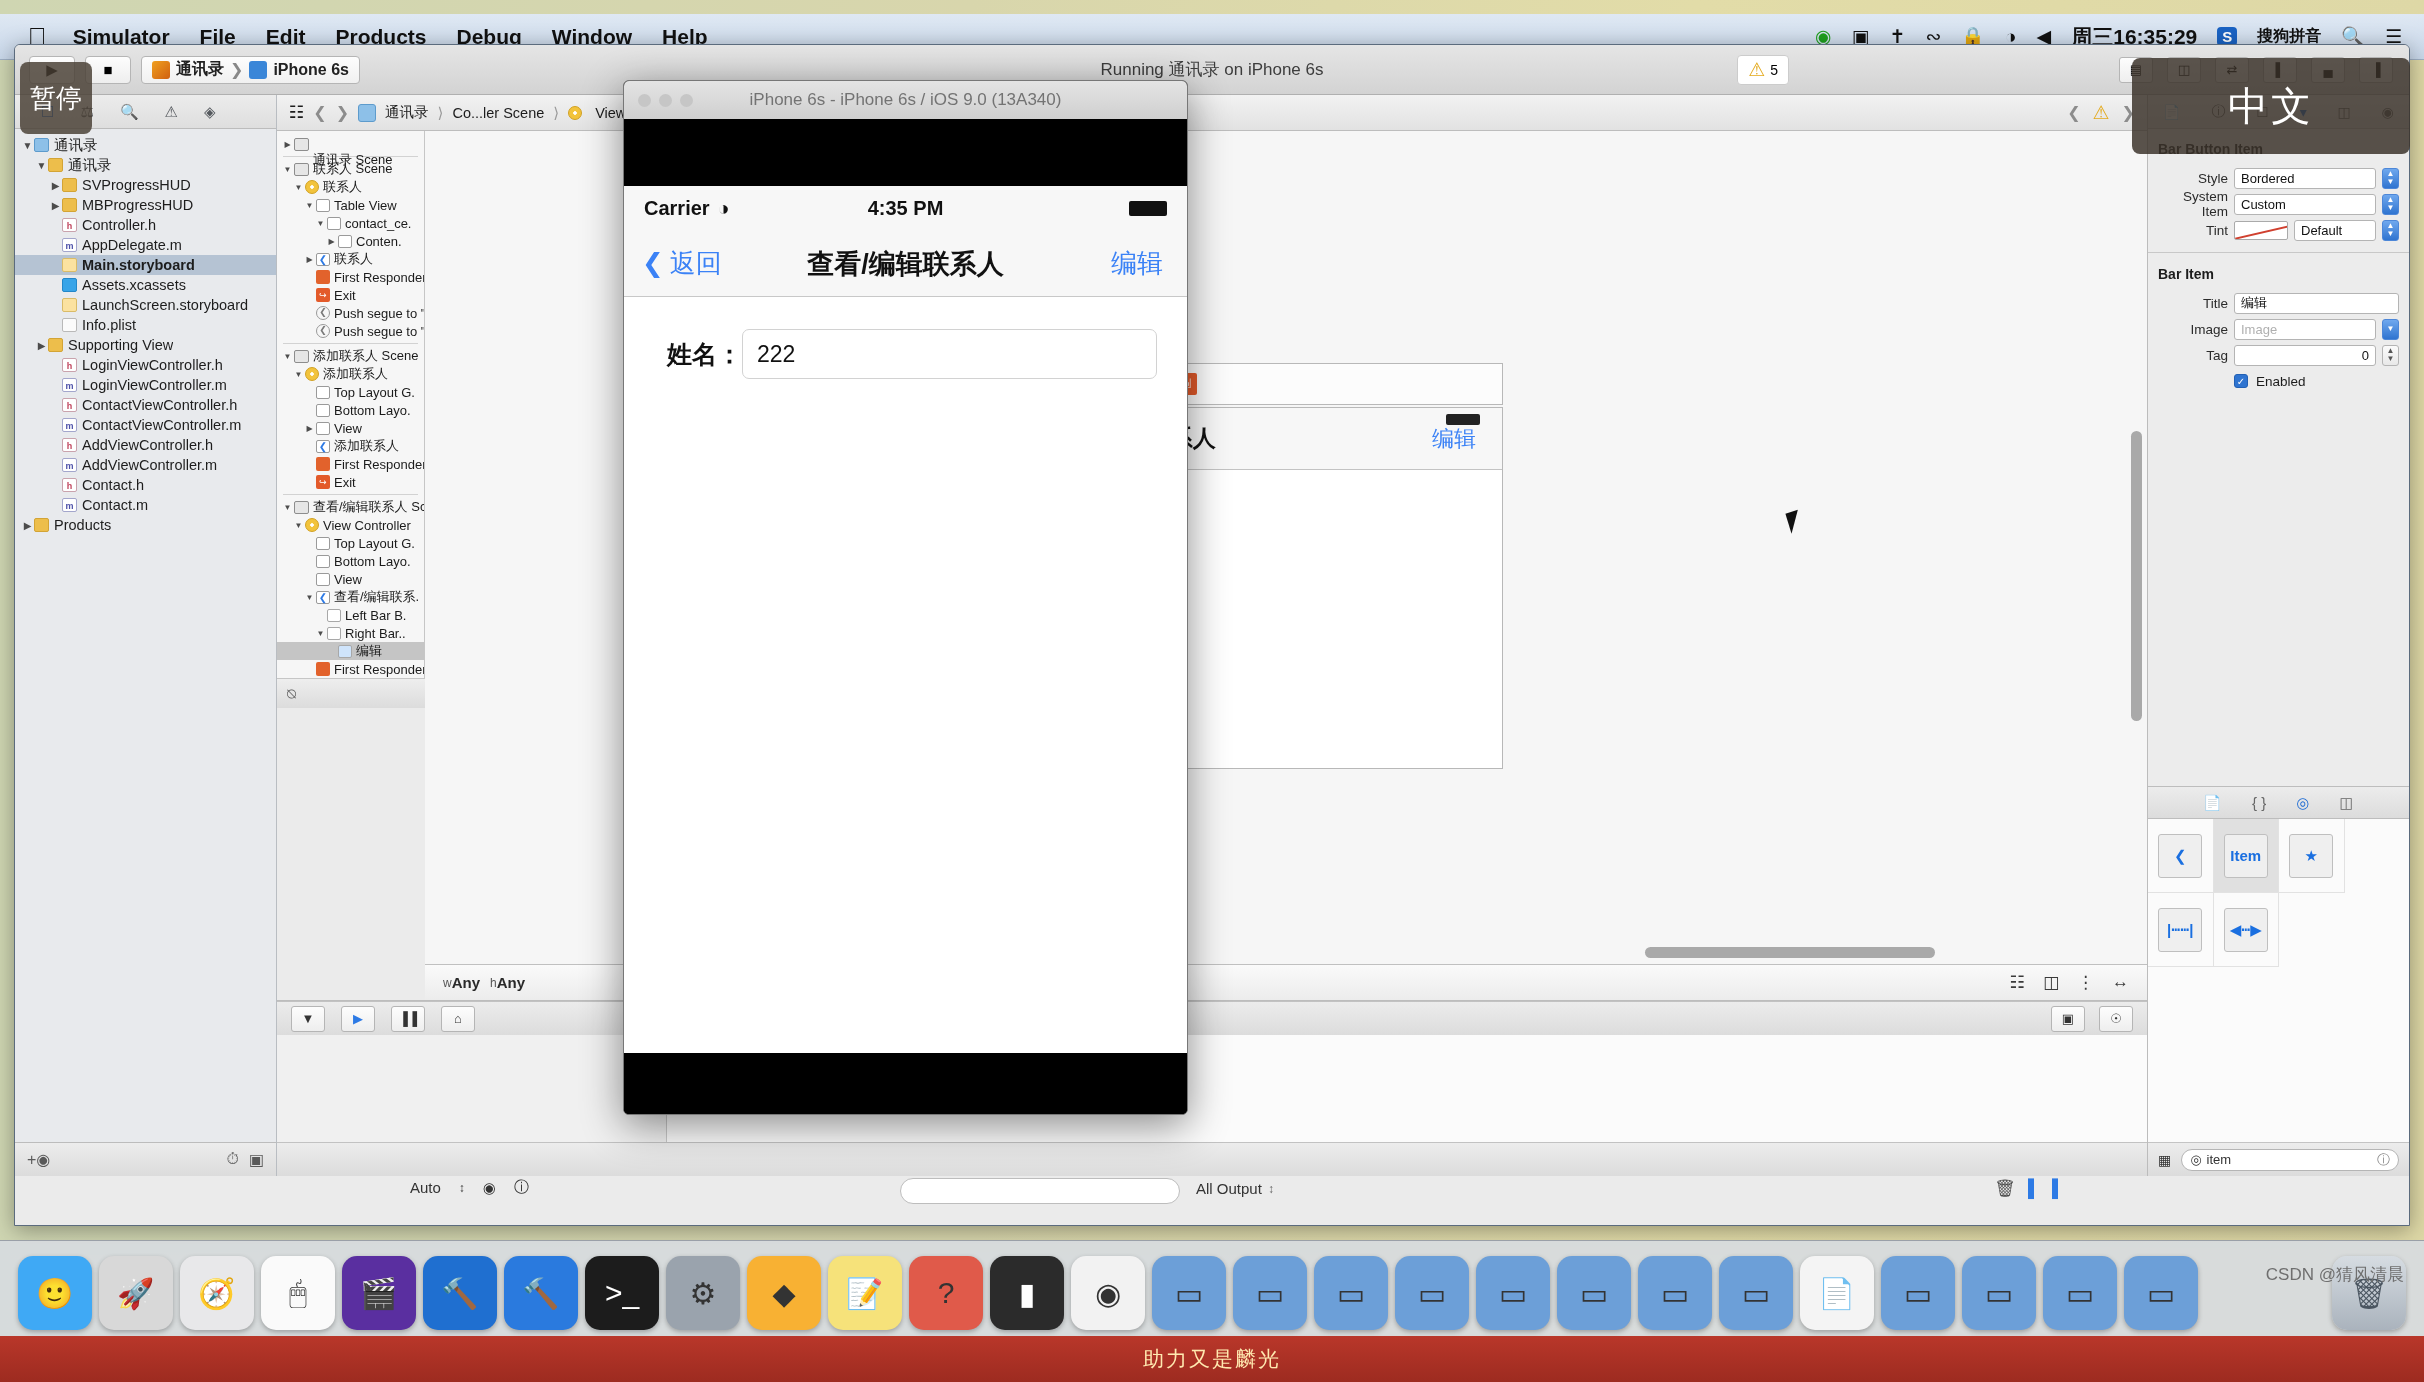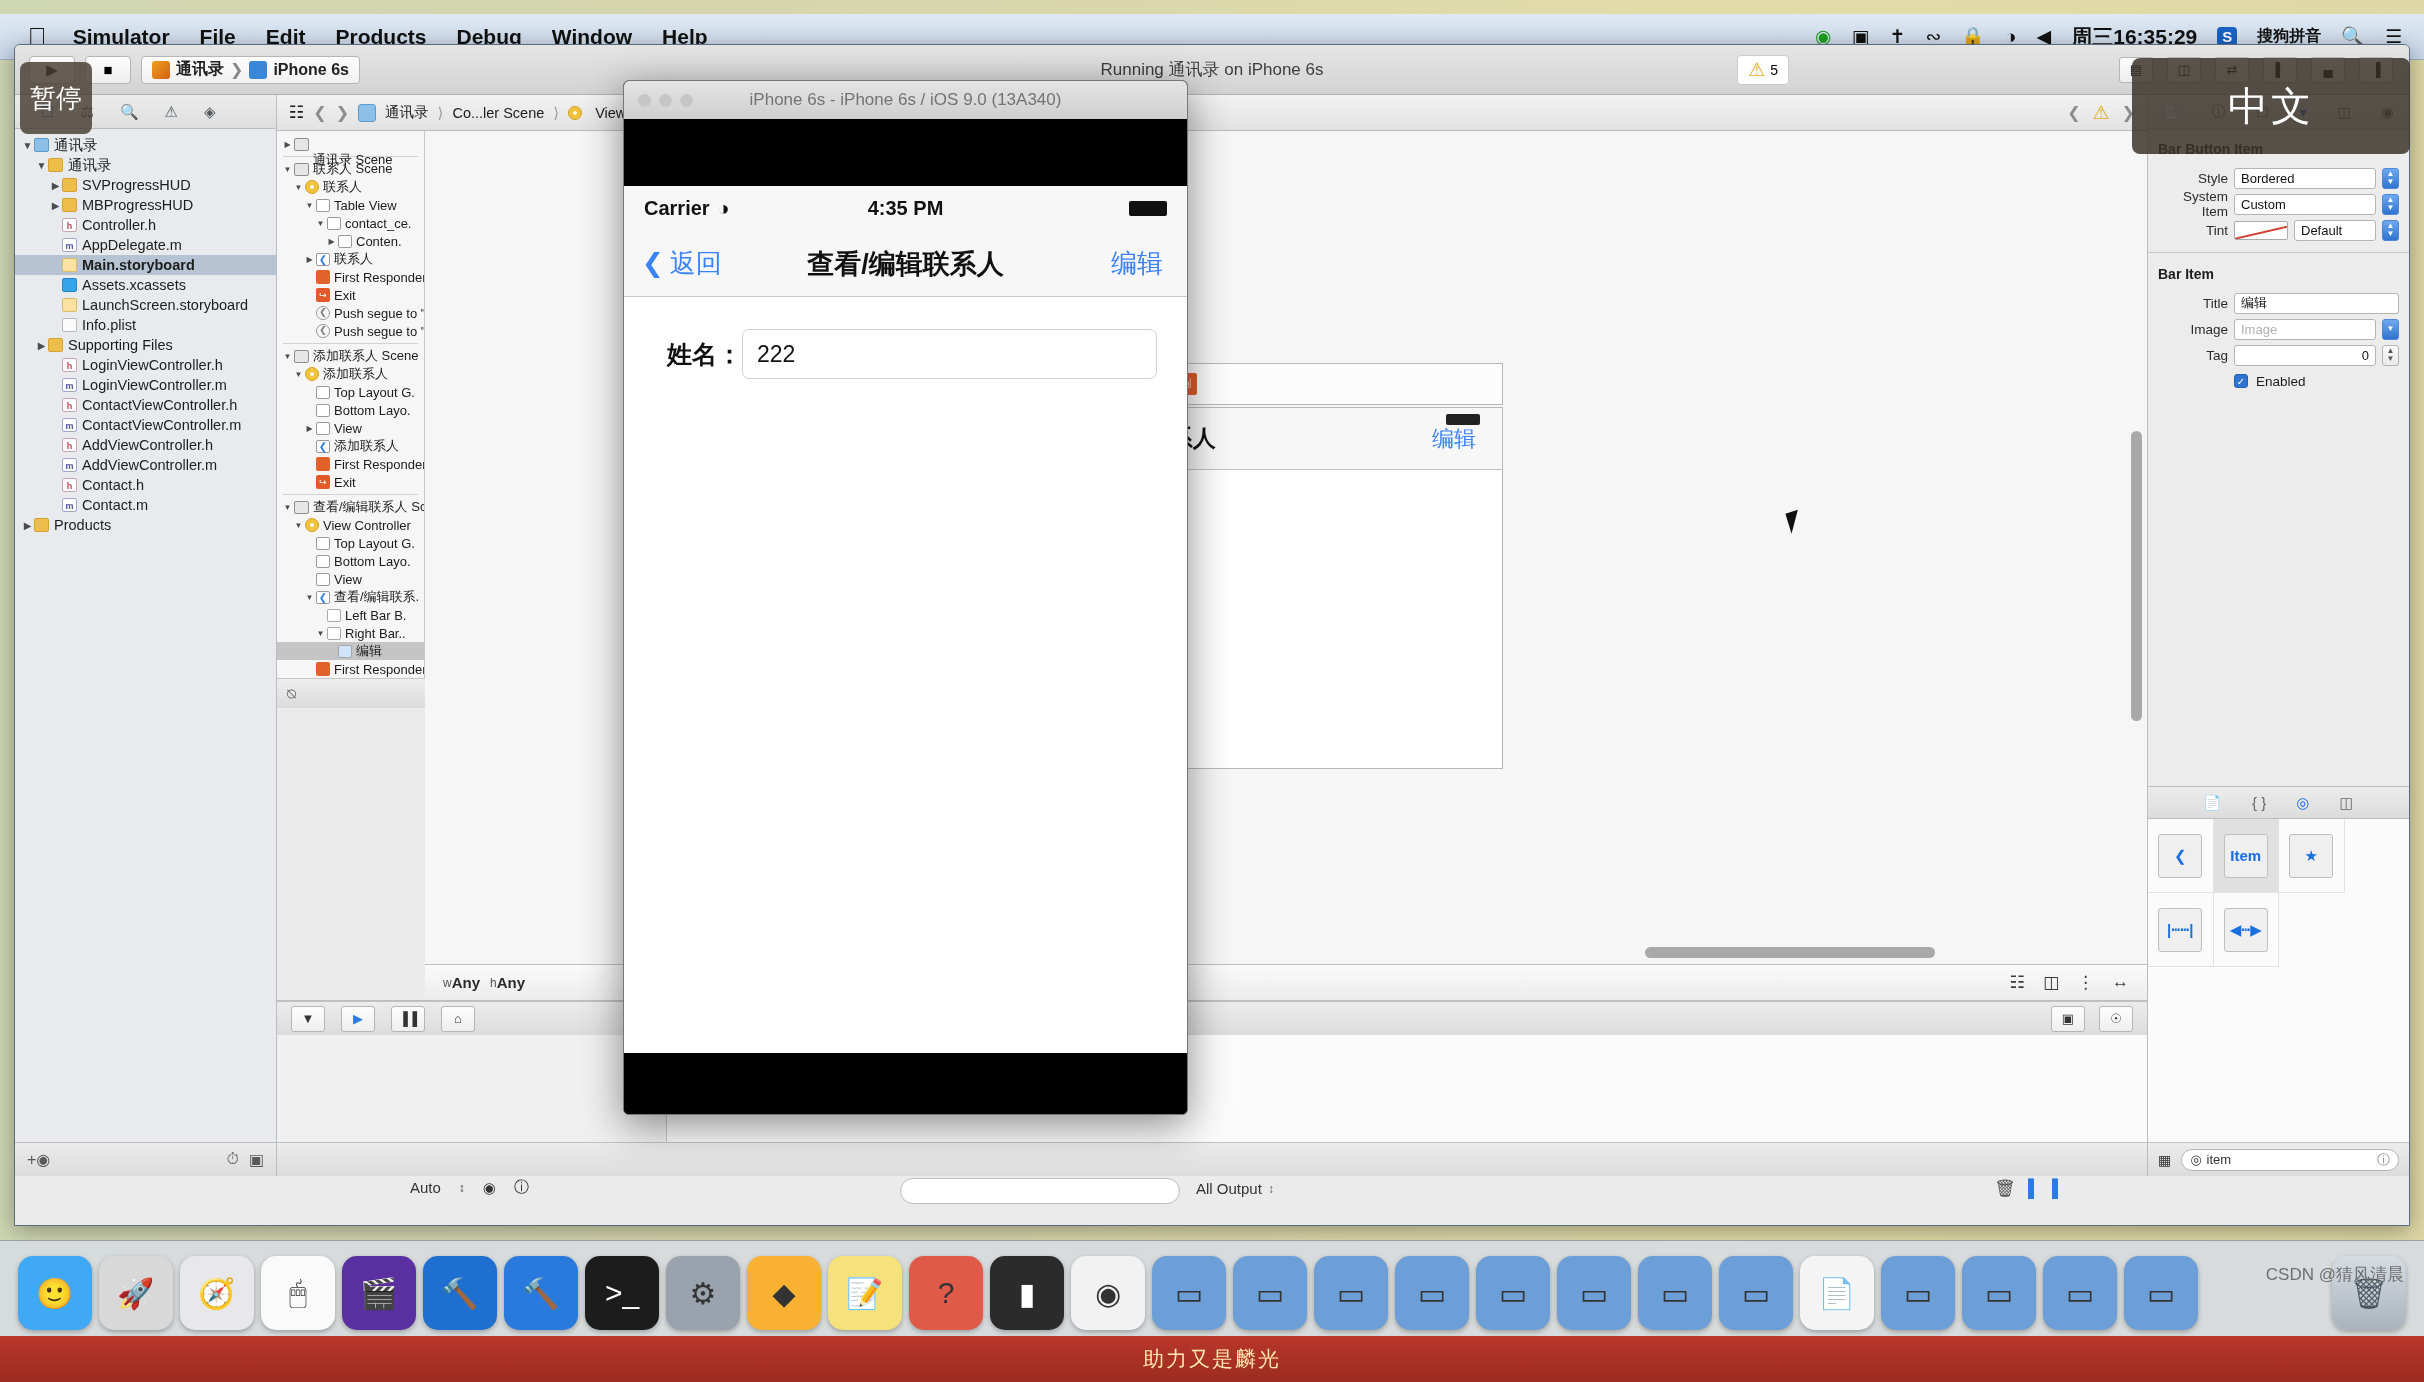--- a/index.html
+++ b/index.html
@@ -424,21 +424,21 @@
             <span style="overflow: hidden;">LaunchScreen.storyboard</span>
           </div>
           <div class="row" style="padding-left: 34px;">
             <span class="tw"></span>
             <span class="fico ic-plist"></span>
             <span style="overflow: hidden;">Info.plist</span>
           </div>
           <div class="row" style="padding-left: 20px;">
             <span class="tw">▶</span>
             <span class="fico ic-folder"></span>
-            <span style="overflow: hidden;">Supporting Files</span>
+            <span style="overflow: hidden;">Supporting View</span>
           </div>
           <div class="row" style="padding-left: 34px;">
             <span class="tw"></span>
             <span class="fico ic-h">h</span>
             <span style="overflow: hidden;">LoginViewController.h</span>
           </div>
           <div class="row" style="padding-left: 34px;">
             <span class="tw"></span>
             <span class="fico ic-m">m</span>
             <span style="overflow: hidden;">LoginViewController.m</span>

